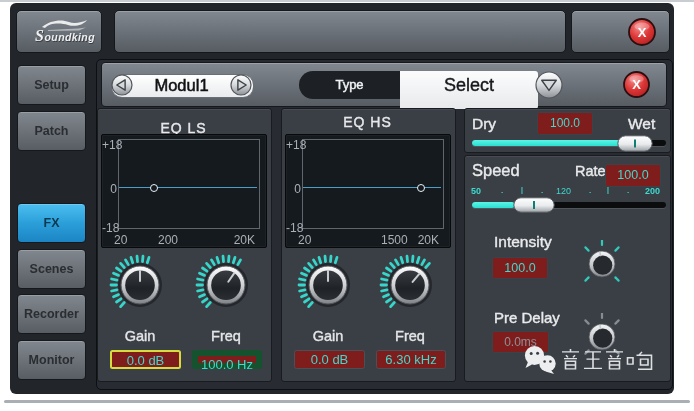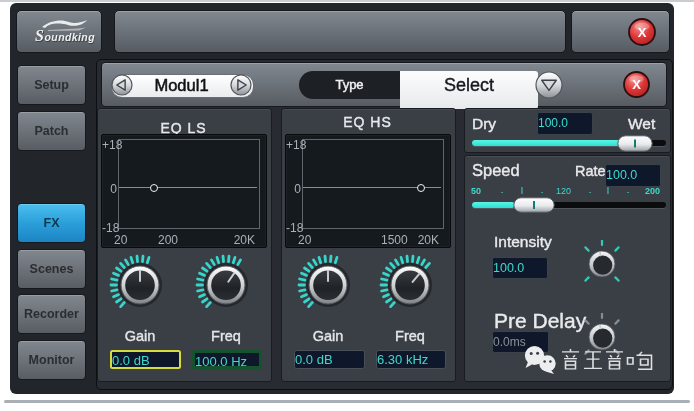--- a/index.html
+++ b/index.html
@@ -4,21 +4,21 @@
 html,body{margin:0;padding:0}
 body{width:694px;height:411px;background:#ffffff;font-family:"Liberation Sans",sans-serif;position:relative;overflow:hidden}
 .abs{position:absolute}
 #app{position:absolute;left:10px;top:3px;width:664px;height:391px;background:#22262b;border-radius:6px}
 .gbtn{background:linear-gradient(180deg,#82888f 0%,#6e747b 45%,#575c63 100%);border:1px solid #15181c;border-radius:5px;box-shadow:inset 0 1px 0 rgba(255,255,255,0.22)}
 .sbtn{background:linear-gradient(180deg,#81878e 0%,#6d7379 48%,#585d64 100%);border:1px solid #15181c;border-radius:4px;color:#2a2d31;font-size:12.5px;font-weight:bold;text-align:center;box-shadow:inset 0 1px 0 rgba(255,255,255,0.2)}
 .panel{background:#3a3e45;border:1px solid #181b1f;border-radius:3px;box-shadow:inset 0 1px 0 rgba(255,255,255,0.08)}
 .ttl{color:#e6e8ea;font-size:14px;letter-spacing:1px;text-align:center;-webkit-text-stroke:0.4px #e6e8ea}
 .glab{color:#aab0b6;font-size:12px}
 .klab{color:#e3e5e7;font-size:14.5px;text-align:center;-webkit-text-stroke:0.4px #e3e5e7}
-.vbox{background:#0f172a;border-radius:2.5px;color:#3fd9cd;font-size:13px;}
+.vbox{background:#7f1d1d;border-radius:2.5px;color:#3fd9cd;font-size:13px;text-align:center}
 .wlab{color:#e8eaec;-webkit-text-stroke:0.4px #e8eaec}
 .teal{color:#3fd9cd}
 </style></head><body>
 <div class="abs" style="left:0;top:0;width:694px;height:2px;background:#c9cdd1"></div>
 <div class="abs" style="left:4px;top:400px;width:686px;height:3px;background:#a9afb4;border-radius:2px"></div>
 <div id="app">
     <div class="abs gbtn" style="left:6px;top:7px;width:84px;height:41px"></div>
     <svg class="abs" style="left:8px;top:8px" width="82" height="38" viewBox="0 0 82 38">
 <path d="M24 16 C32 9, 44 8, 51 11 C56 13, 64 11.5, 69 9 C65 14.5, 56.5 16, 50 14 C42 11.5, 31 12, 27 17 Z" fill="#e9ebec"></path>
 <path d="M30 19 l30 -1.5 l8 -1 l-7 3 l-31 0.5 Z" fill="#e9ebec" opacity="0.55"></path>
@@ -172,21 +172,21 @@
     <line x1="34.5" y1="8.6" x2="35.0" y2="3.2" stroke="#36d7ca" stroke-width="2.8" stroke-linecap="round"></line>
     <line x1="39.3" y1="9.7" x2="41.0" y2="4.4" stroke="#36d7ca" stroke-width="2.8" stroke-linecap="round"></line>
     <line x1="43.8" y1="11.6" x2="46.5" y2="6.9" stroke="#36d7ca" stroke-width="2.8" stroke-linecap="round"></line>
     <circle cx="32" cy="32" r="19" fill="url(#ringlsb)" stroke="#54585e" stroke-width="1"></circle>
     <circle cx="32" cy="32.3" r="14.8" fill="url(#facelsb)"></circle>
     <line x1="34.3" y1="28.7" x2="40.1" y2="20.4" stroke="#c9cccf" stroke-width="2" stroke-linecap="round"></line>
   </svg>
 <div class="abs klab" style="left:100px;top:328px;width:80px">Gain</div>
 <div class="abs klab" style="left:186px;top:328px;width:80px">Freq</div>
 <div class="abs vbox" style="left:110px;top:350px;width:71px;height:19px;border:2px solid #d6dc3c;line-height:17px;box-sizing:border-box">0.0 dB</div>
-<div class="abs vbox" style="left:192px;top:350px;width:70px;height:19px;border:3px solid #14532d;line-height:17px;box-sizing:border-box">100.0 Hz</div>
+<div class="abs vbox" style="left:192px;top:350px;width:70px;height:19px;border:6px solid #14532d;line-height:17px;box-sizing:border-box">100.0 Hz</div>
 <div class="panel abs" style="left:281px;top:108px;width:173px;height:272px"></div>
 <div class="abs ttl" style="left:281px;top:114px;width:173px">EQ HS</div>
 <div class="abs" style="left:285px;top:134px;width:164px;height:112px;background:#151a1f;border:1px solid #07090b;border-radius:2px;box-shadow:inset 0 0 0 1px rgba(255,255,255,0.04)"></div>
 <div class="abs" style="left:302px;top:139px;width:140px;height:88px;border:1px solid #60666d"></div>
 <div class="abs glab" style="left:286px;top:138px;width:15px;text-align:right">+18</div>
 <div class="abs glab" style="left:286px;top:182px;width:15px;text-align:right">0</div>
 <div class="abs glab" style="left:286px;top:221px;width:15px;text-align:right">-18</div>
 <div class="abs" style="left:303px;top:187px;width:138px;height:1px;background:#4e9dc6"></div>
 <div class="abs" style="left:417px;top:183.5px;width:8px;height:8px;border:1.4px solid #e8f4fa;border-radius:50%;background:#151a1f;box-sizing:border-box"></div>
 <div class="abs glab" style="left:298px;top:233px">20</div>
@@ -317,21 +317,21 @@
 </defs>
     <line x1="24.0" y1="5.0" x2="24.0" y2="0.5" stroke="#32c9b8" stroke-width="2.2" stroke-linecap="round" opacity="1.0"></line>
     <line x1="37.4" y1="10.6" x2="40.6" y2="7.4" stroke="#32c9b8" stroke-width="2.2" stroke-linecap="round" opacity="1.0"></line>
     <line x1="10.6" y1="10.6" x2="7.4" y2="7.4" stroke="#32c9b8" stroke-width="2.2" stroke-linecap="round" opacity="1.0"></line>
     <line x1="37.4" y1="37.4" x2="40.6" y2="40.6" stroke="#32c9b8" stroke-width="2.2" stroke-linecap="round" opacity="1.0"></line>
     <line x1="10.6" y1="37.4" x2="7.4" y2="40.6" stroke="#32c9b8" stroke-width="2.2" stroke-linecap="round" opacity="1.0"></line>
     <circle cx="24" cy="24" r="13" fill="url(#sringi1)" stroke="#4c5055" stroke-width="0.8"></circle>
     <circle cx="24.7" cy="25.2" r="9.6" fill="#26292e"></circle>
     <line x1="21.9" y1="12.0" x2="22.5" y2="15.6" stroke="#c3c7ca" stroke-width="1.5" stroke-linecap="round"></line>
   </svg>
-<div class="abs wlab" style="left:494px;top:309px;font-size:21px">Pre Delay</div>
+<div class="abs wlab" style="left:494px;top:309px;font-size:15px">Pre Delay</div>
 <div class="abs vbox" style="left:492px;top:331px;width:55px;height:20px;border:1px solid #3c4249;line-height:20px;font-size:12px;color:#8b9197">0.0ms</div>
 <svg class="abs" style="left:578px;top:313px" width="48" height="48" viewBox="0 0 48 48">
     <defs>
 <linearGradient id="sringi2" x1="0" y1="0" x2="0" y2="1">
 <stop offset="0" stop-color="#f5f6f7"></stop>
         <stop offset="0.55" stop-color="#c4c7ca"></stop>
         <stop offset="1" stop-color="#83878c"></stop>
       </linearGradient>
 </defs>
     <line x1="24.0" y1="5.0" x2="24.0" y2="0.5" stroke="#9aa0a5" stroke-width="2.2" stroke-linecap="round" opacity="0.8"></line>

